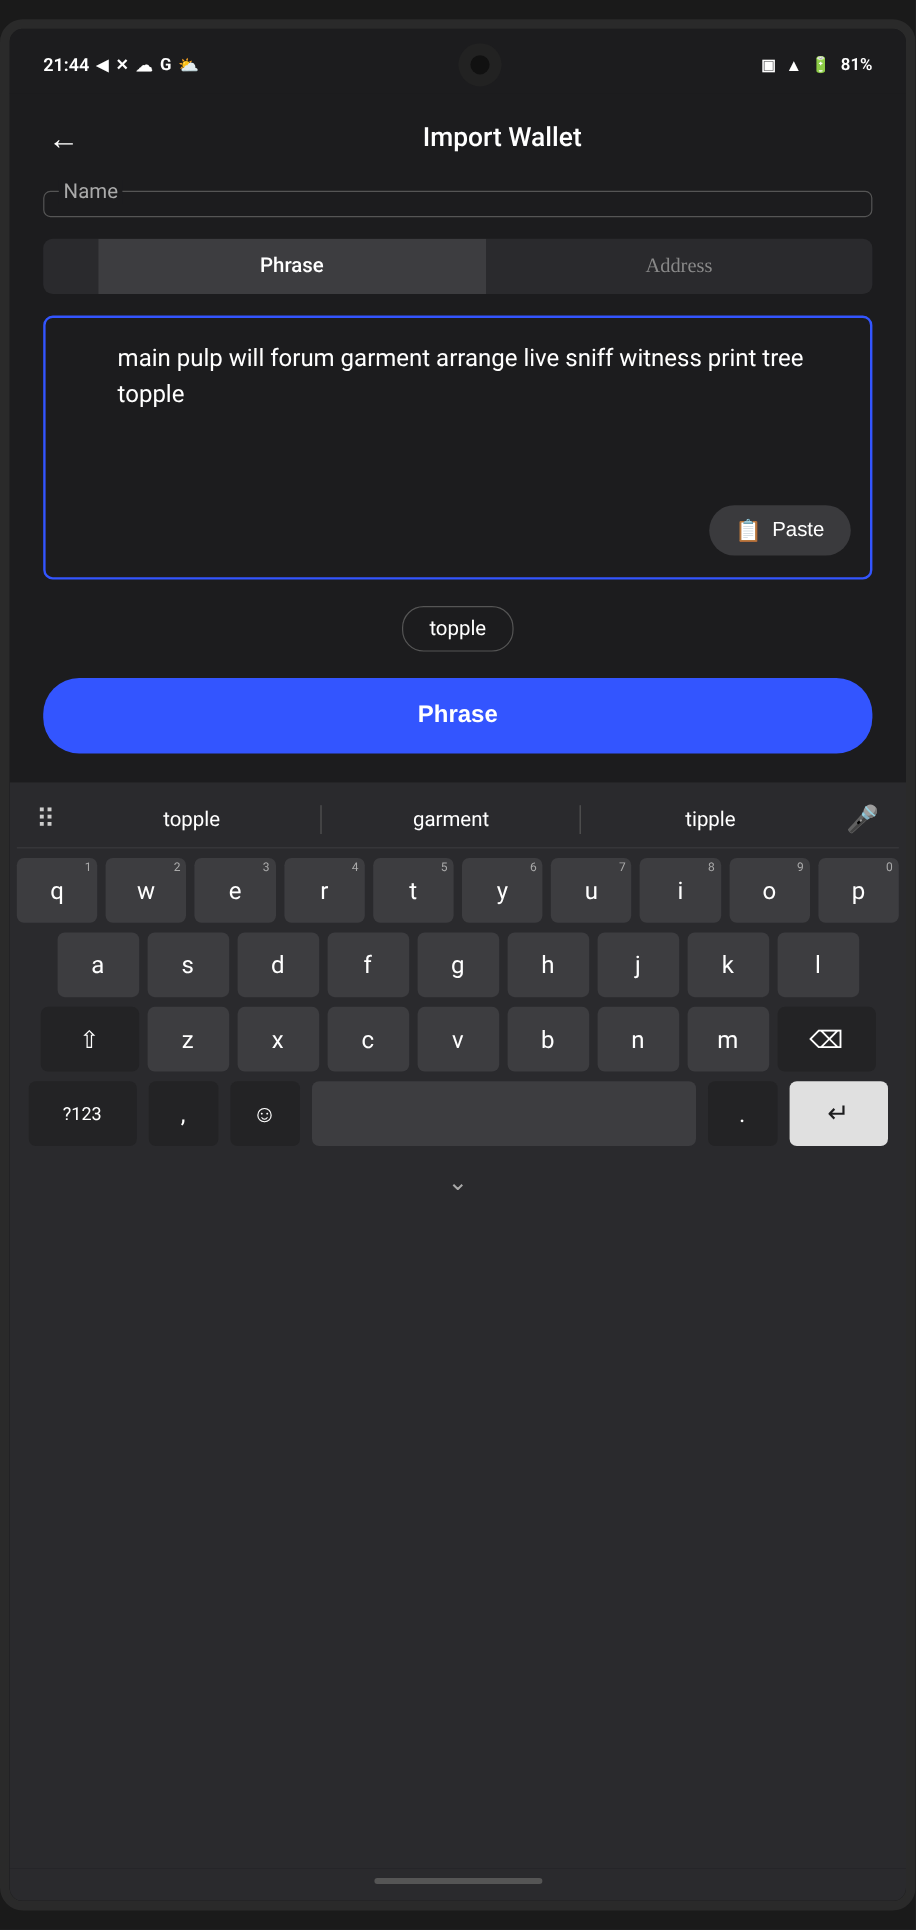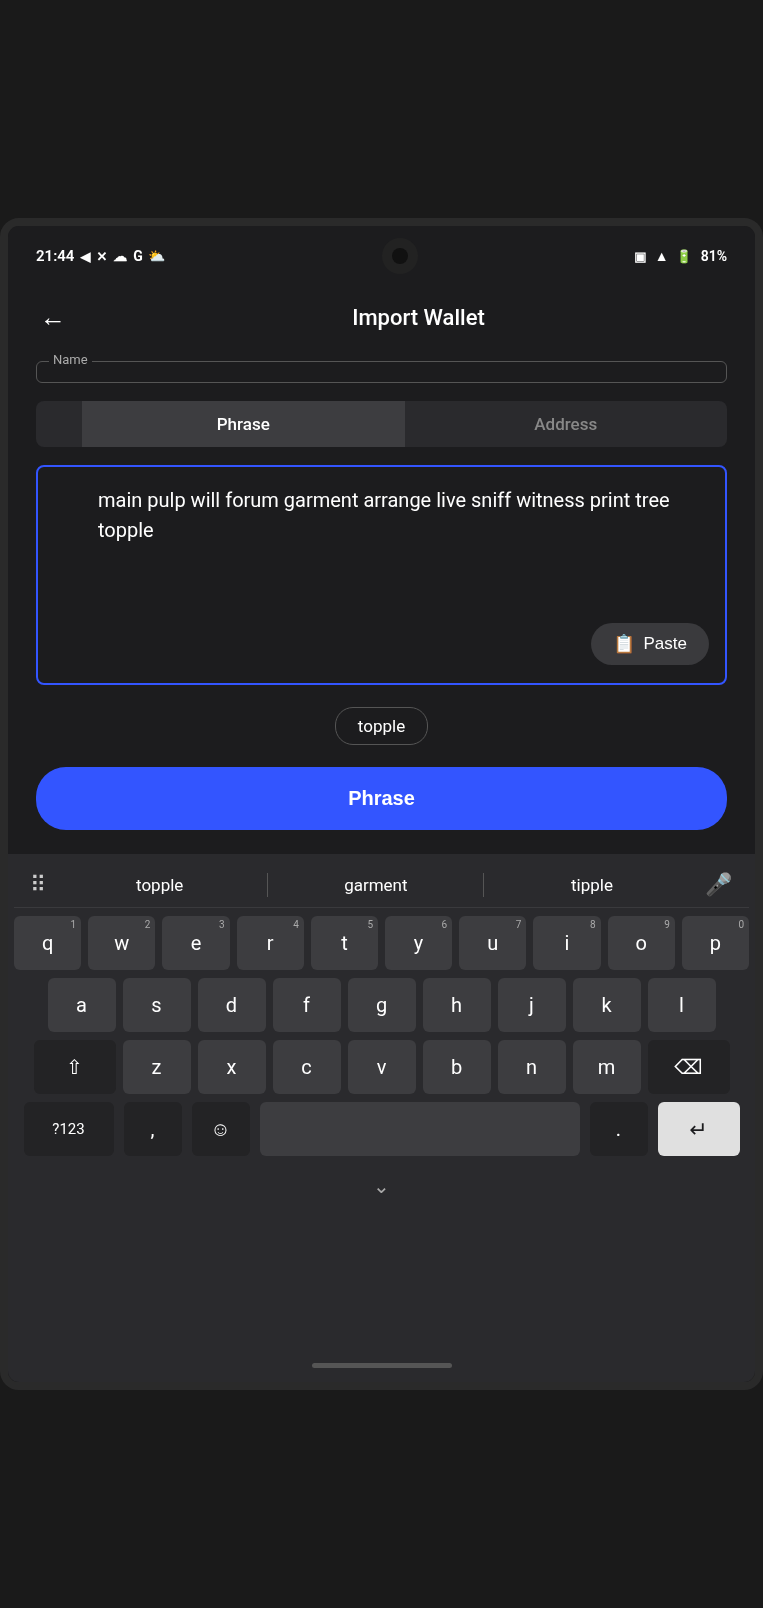--- a/index.html
+++ b/index.html
@@ -6,21 +6,21 @@
     body {
       background: #1a1a1a;
       display: flex;
       justify-content: center;
       align-items: center;
       min-height: 100vh;
       font-family: 'Roboto', Arial, sans-serif;
     }
     .phone-frame {
       width: 763px;
-      height: 1172px;
+      height: 1576px;
       background: #1c1c1e;
       border-radius: 19px;
       border: 8px solid #2a2a2a;
       position: relative;
       overflow: hidden;
       display: flex;
       flex-direction: column;
     }
     
     .status-bar {
@@ -91,21 +91,21 @@
       border-radius: 6px;
       padding: 8px 14px 12px 14px;
       background: transparent;
     }
     .input-label {
       position: absolute;
       top: -10px;
       left: 12px;
       background: #1c1c1e;
       padding: 0 4px;
-      font-size: 13px;
+      font-size: 17px;
       color: #aaa;
     }
     .input-value {
       color: #ffffff;
       font-size: 20px;
       font-weight: 400;
       padding-top: 4px;
     }
     
     .tabs {
@@ -123,20 +123,21 @@
       font-weight: 500;
       cursor: pointer;
     }
     .tab.active {
       background: #3d3d40;
       color: #ffffff;
     }
     .tab.inactive {
       background: transparent;
       color: #888;
+      font-family: Liberation Serif, serif;
     }
     
     .phrase-box {
       border: 2px solid #3355ff;
       border-radius: 8px;
       padding: 18px 16px;
       background: #1c1c1e;
       min-height: 220px;
       position: relative;
       display: flex;

